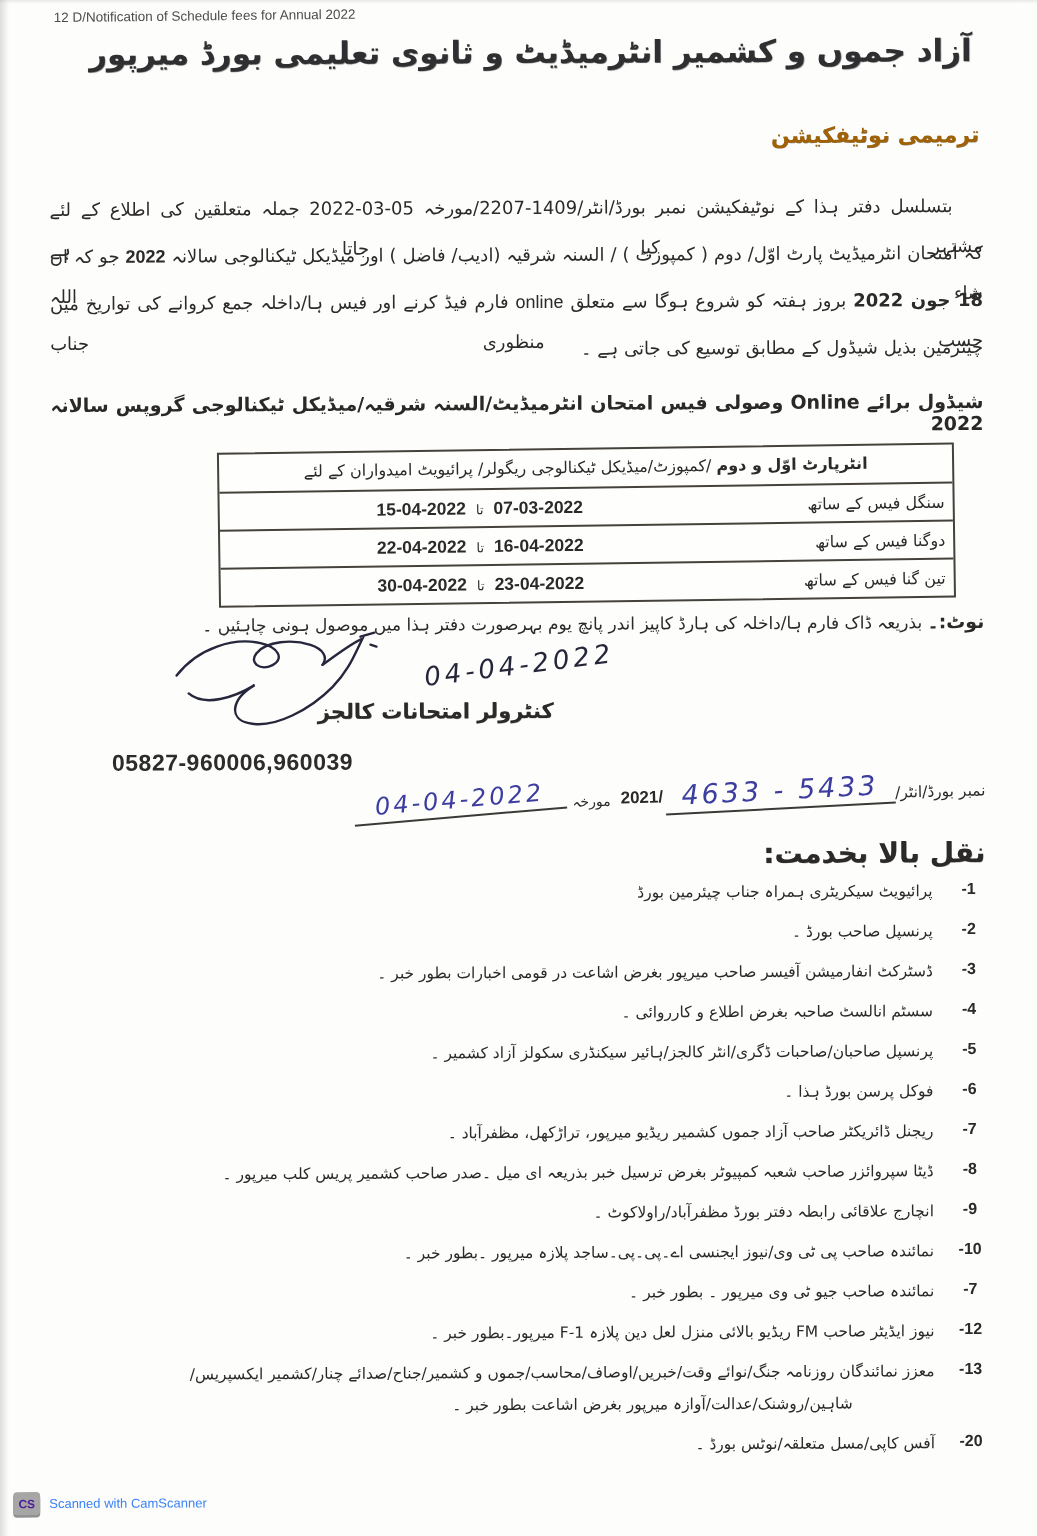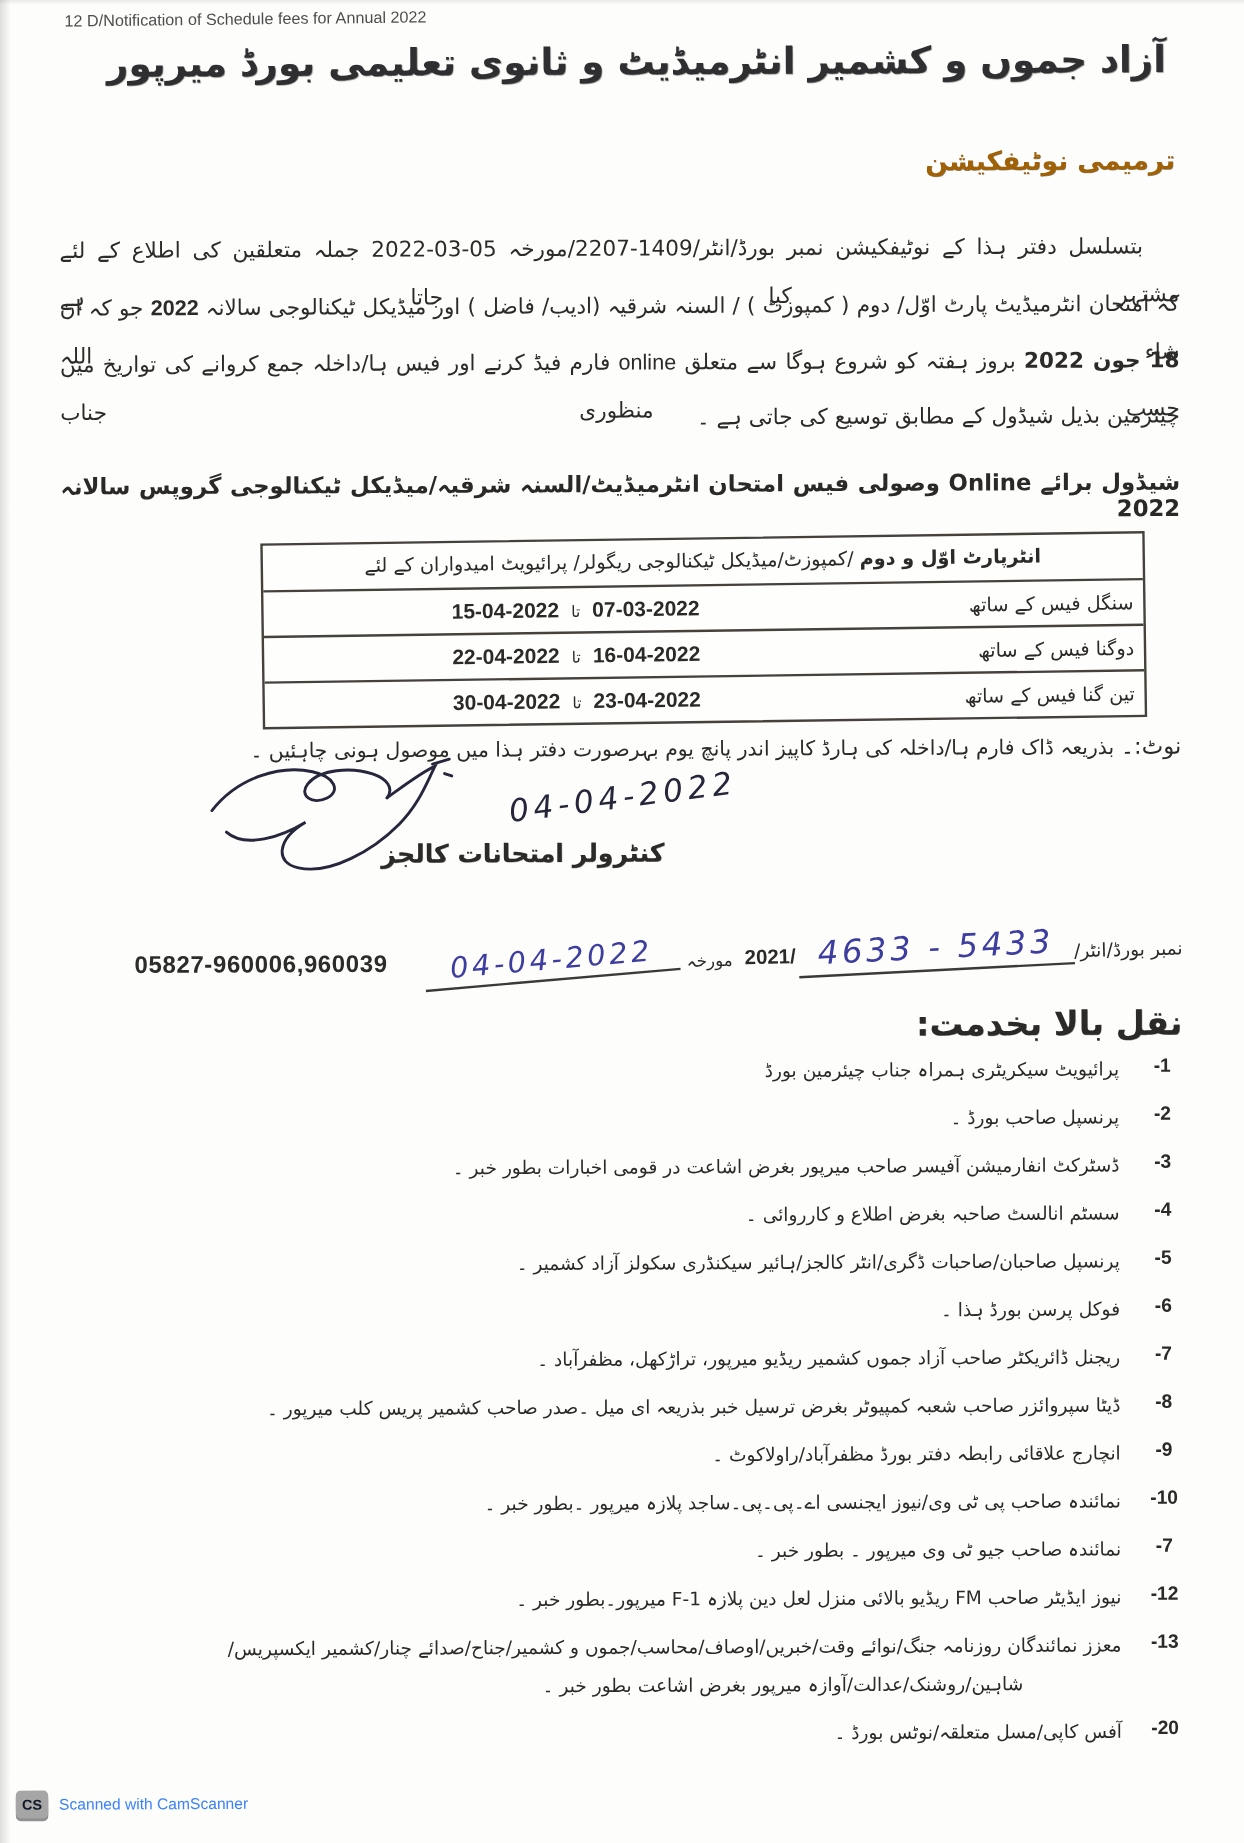--- a/index.html
+++ b/index.html
@@ -36,29 +36,29 @@
   .ft-header{border-bottom:2px solid #45423c;padding:8px 14px 10px;text-align:center;font-size:16px;}
   .ft-row{display:flex;align-items:center;height:36px;border-bottom:2px solid #45423c;}
   .ft-row:last-child{border-bottom:none;}
   .ft-label{width:205px;padding-right:8px;font-size:16px;}
   .ft-dates{flex:1;text-align:center;}
   .ft-date{font-weight:bold;font-size:17.5px;letter-spacing:0.3px;direction:ltr;unicode-bidi:isolate;
         font-family:"Liberation Sans",sans-serif;}
   .ft-sep{font-size:13px;margin:0 10px;}
 
   .note-line{position:absolute;right:52px;top:612px;direction:rtl;font-size:17px;white-space:nowrap;}
-  .note-label{font-weight:normal;font-size:19px;}
+  .note-label{font-weight:bold;font-size:19px;}
 
   .sig-wrap{position:absolute;left:165px;top:630px;width:275px;height:105px;}
   .sig-date{position:absolute;left:424px;top:650px;font-size:26px;color:#26263b;
         transform:rotate(-7deg);letter-spacing:4px;font-style:italic;direction:ltr;
         font-family:"DejaVu Sans",sans-serif;}
   .controller{position:absolute;left:318px;top:699px;font-size:21px;font-weight:bold;direction:rtl;
         white-space:nowrap;text-shadow:0.4px 0.4px 0.5px rgba(40,40,40,0.45);}
-  .phone{position:absolute;left:112px;top:792px;font-size:20px;font-weight:bold;color:#2d2c2a;
+  .phone{position:absolute;left:112px;top:748px;font-size:23px;font-weight:bold;color:#2d2c2a;
         font-family:"Liberation Sans",sans-serif;letter-spacing:0.5px;}
 
   .reference{position:absolute;right:52px;top:778px;direction:rtl;display:flex;align-items:flex-end;
         transform:rotate(-1.2deg);}
   .ref-prefix{font-size:15.5px;padding-bottom:5px;}
   .ref-number{direction:ltr;unicode-bidi:isolate;font-size:27px;color:#3d3da0;font-style:italic;
         letter-spacing:3px;border-bottom:2px solid #3c3a36;min-width:218px;text-align:center;
         transform:rotate(-1.5deg);padding:0 6px 2px;}
   .ref-year{direction:rtl;unicode-bidi:isolate;font-size:17px;font-weight:bold;padding:0 2px 5px 2px;
         font-family:"Liberation Sans",sans-serif;}
@@ -72,21 +72,21 @@
 
   .dist{position:absolute;right:47px;top:882px;direction:rtl;}
   .d-row{display:flex;align-items:flex-start;margin-bottom:16px;min-height:24px;}
   .d-no{flex:0 0 44px;width:44px;font-weight:bold;font-size:16px;text-align:center;
         font-family:"Liberation Sans",sans-serif;direction:rtl;unicode-bidi:isolate;}
   .d-text{margin-right:14px;font-size:15.5px;white-space:nowrap;padding-top:2px;}
   .d-row.cont{margin-top:-8px;}
   .d-row.cont .d-text{margin-right:140px;}
 
   .watermark{position:absolute;left:10px;top:1490px;display:flex;align-items:center;gap:9px;}
-  .wm-badge{width:27px;height:23px;background:#a6a6a6;border-radius:4px;color:#0f172a;font-weight:bold;
+  .wm-badge{width:27px;height:23px;background:#a6a6a6;border-radius:4px;color:#4c1d95;font-weight:bold;
         font-size:12px;display:flex;align-items:center;justify-content:center;
         font-family:"Liberation Sans",sans-serif;box-shadow:0 2.5px 0 #909090;}
   .wm-text{color:#3b82f6;font-size:13px;font-family:"Liberation Sans",sans-serif;}
 </style>
 </head>
 <body>
 
 <div class="page">
   <div class="doc">
 

